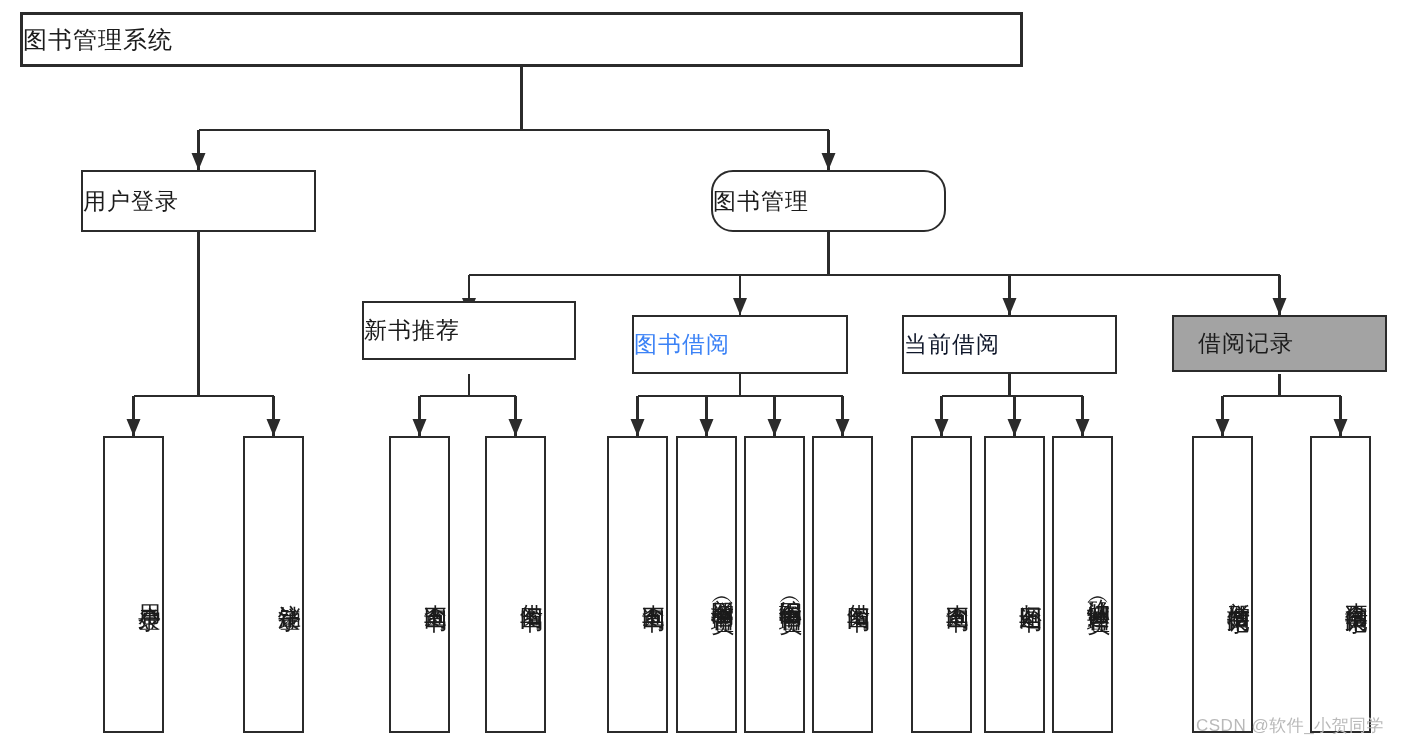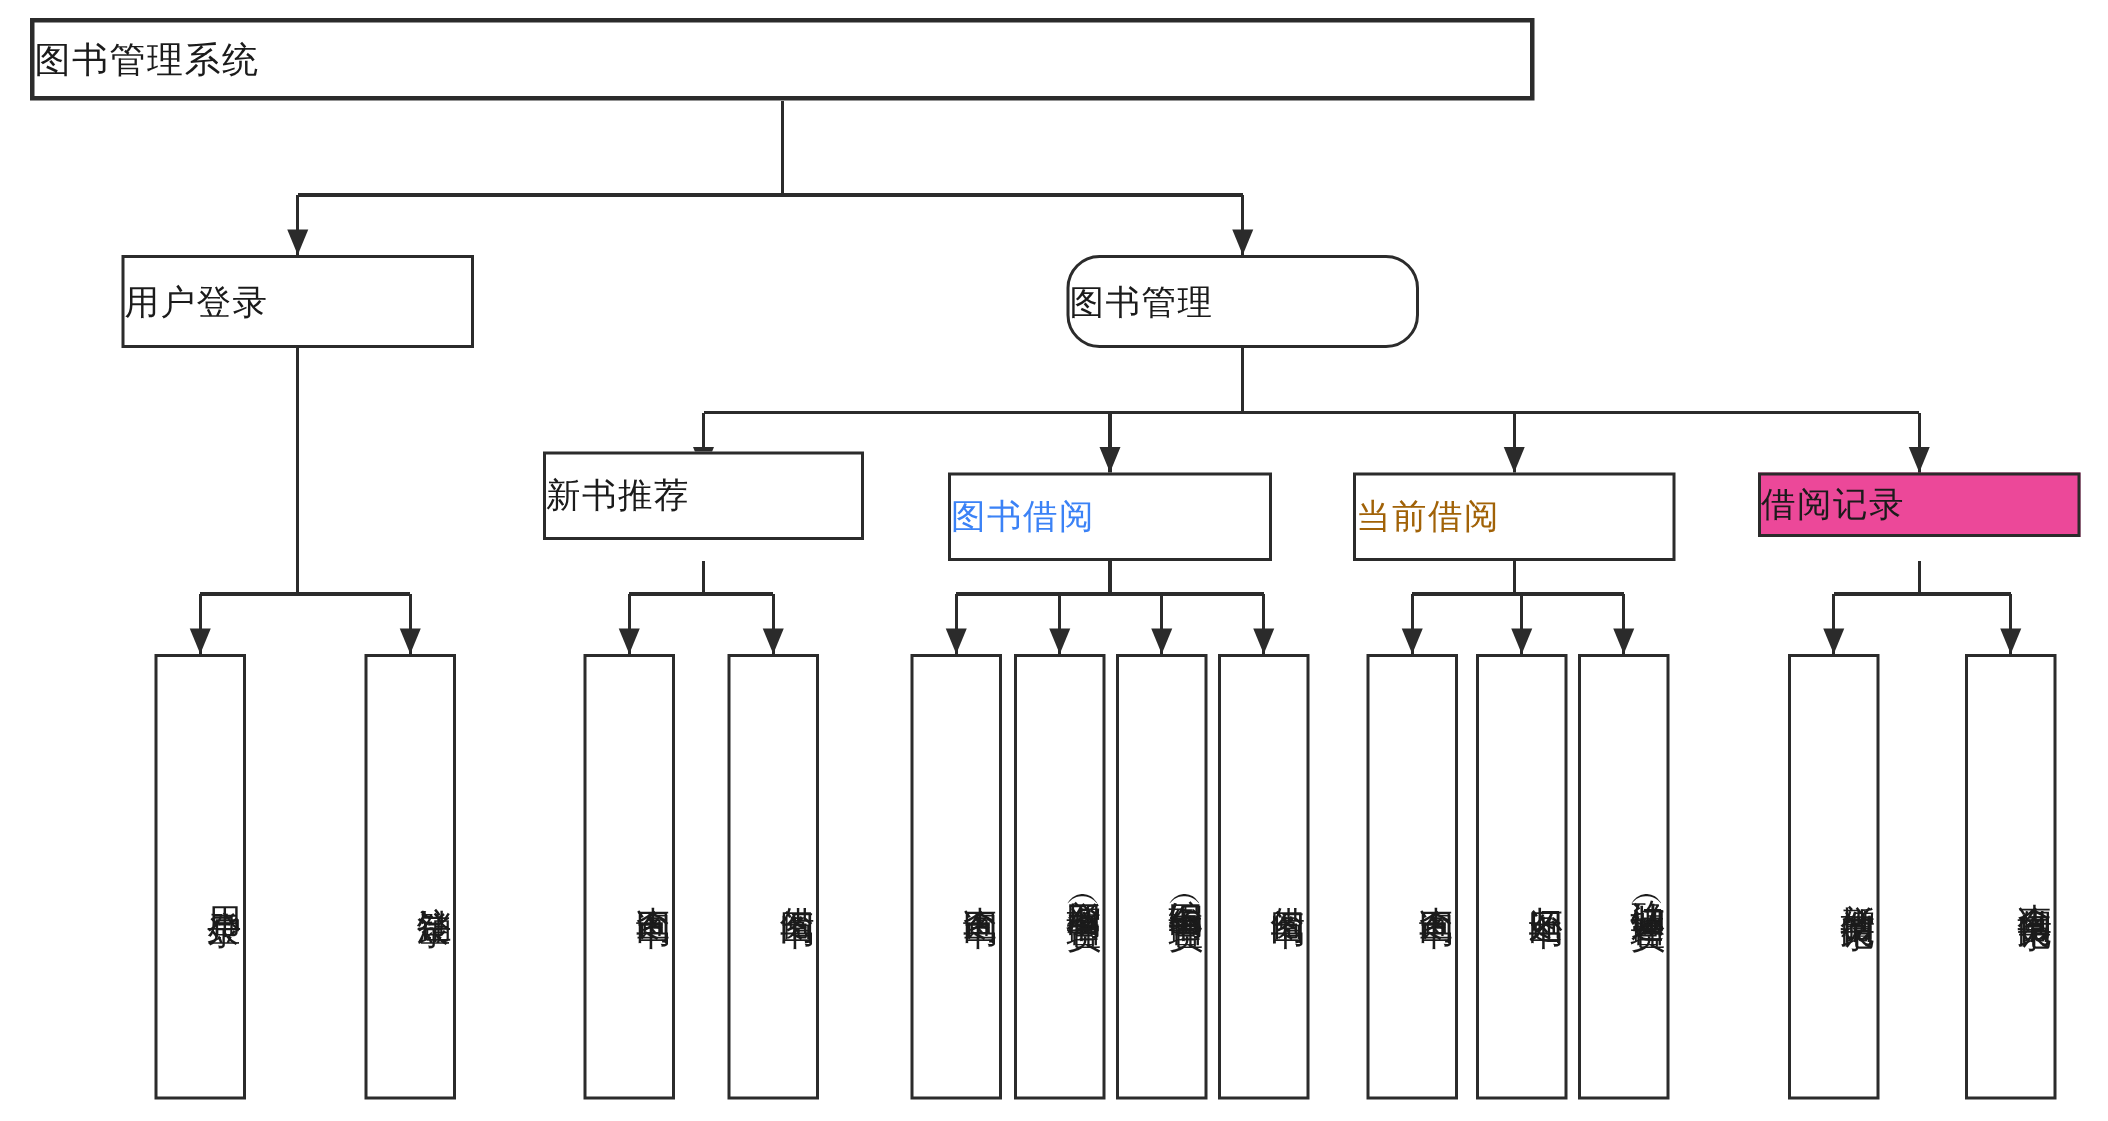--- a/index.html
+++ b/index.html
@@ -89,24 +89,24 @@
       </div>
       <div class="node lvl2 h-label" style="left: 711px; top: 170px; width: 235px; height: 62px; border-color: rgb(43, 43, 43); background: rgb(255, 255, 255); color: rgb(27, 27, 27); border-radius: 22px;">
         <span>图书管理</span>
       </div>
       <div class="node lvl3 h-label" style="left: 362px; top: 301px; width: 214px; height: 59px; border-color: rgb(43, 43, 43); background: rgb(255, 255, 255); color: rgb(27, 27, 27);">
         <span>新书推荐</span>
       </div>
       <div class="node lvl3 h-label" style="left: 632px; top: 315px; width: 216px; height: 59px; border-color: rgb(43, 43, 43); background: rgb(255, 255, 255); color: #3b82f6;">
         <span>图书借阅</span>
       </div>
-      <div class="node lvl3 h-label" style="left: 902px; top: 315px; width: 215px; height: 59px; border-color: rgb(43, 43, 43); background: rgb(255, 255, 255); color: #a16207;">
+      <div class="node lvl3 h-label" style="left: 902px; top: 315px; width: 215px; height: 59px; border-color: rgb(43, 43, 43); background: rgb(255, 255, 255); color: #0f172a;">
         <span>当前借阅</span>
       </div>
-      <div class="node lvl3 h-label" style="left: 1172px; top: 315px; width: 215px; height: 43px; border-color: rgb(43, 43, 43); background: #ec4899; color: rgb(27, 27, 27);">
+      <div class="node lvl3 h-label" style="left: 1172px; top: 315px; width: 215px; height: 57px; border-color: rgb(43, 43, 43); background: #a3a3a3; color: rgb(27, 27, 27); padding-left: 24px;">
         <span>借阅记录</span>
       </div>
       <div class="node lvl4 leaf" style="left: 103px; top: 436px; width: 61px; height: 297px; border-color: rgb(43, 43, 43); background: rgb(255, 255, 255); color: rgb(27, 27, 27);">
         <span>用户登录</span>
       </div>
       <div class="node lvl4 leaf" style="left: 243px; top: 436px; width: 61px; height: 297px; border-color: rgb(43, 43, 43); background: rgb(255, 255, 255); color: rgb(27, 27, 27);">
         <span>注销登录</span>
       </div>
       <div class="node lvl4 leaf" style="left: 389px; top: 436px; width: 61px; height: 297px; border-color: rgb(43, 43, 43); background: rgb(255, 255, 255); color: rgb(27, 27, 27);">
         <span>查询图书</span>
@@ -136,14 +136,15 @@
         <span>确认归还（管理员）</span>
       </div>
       <div class="node lvl4 leaf" style="left: 1192px; top: 436px; width: 61px; height: 297px; border-color: rgb(43, 43, 43); background: rgb(255, 255, 255); color: rgb(27, 27, 27);">
         <span>新增借阅记录</span>
       </div>
       <div class="node lvl4 leaf" style="left: 1310px; top: 436px; width: 61px; height: 297px; border-color: rgb(43, 43, 43); background: rgb(255, 255, 255); color: rgb(27, 27, 27);">
         <span>查询借阅记录</span>
       </div>
     </div>
 
+  <div class="watermark" style="left: 1196px; top: 714px; color: rgb(185, 185, 185);">CSDN @软件_小贺同学</div>
 
 </div>
 
 </body></html>

